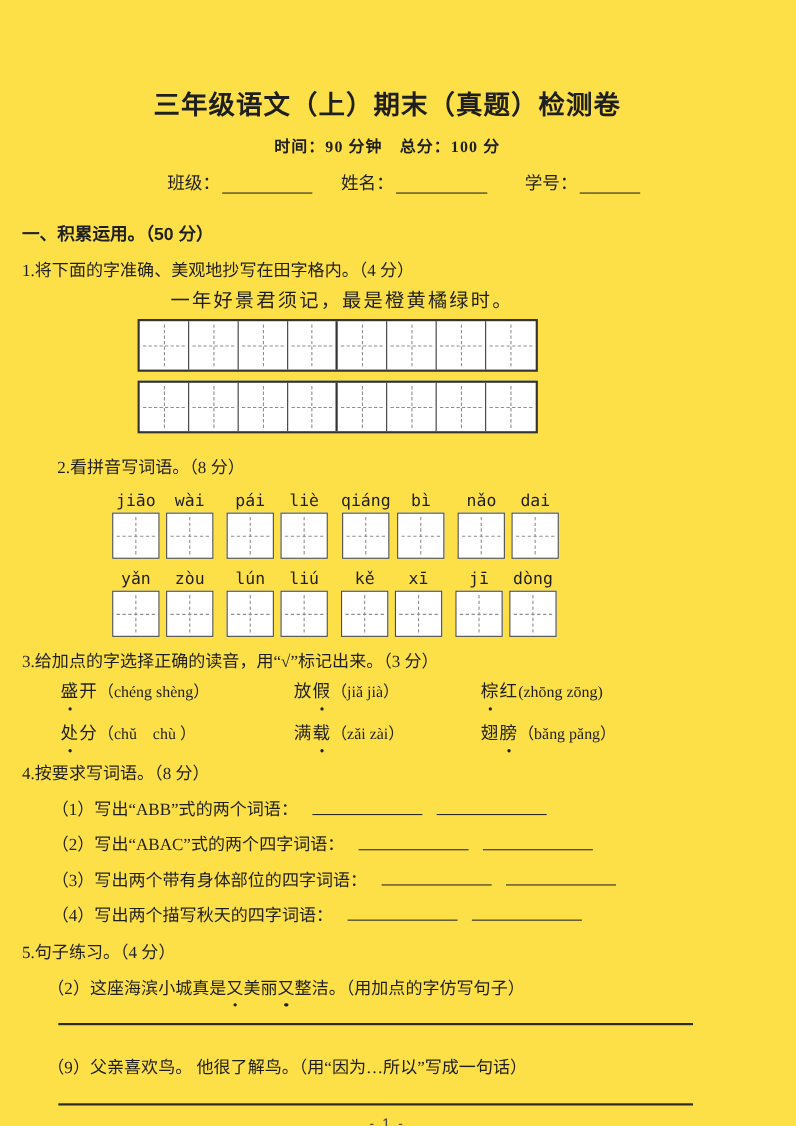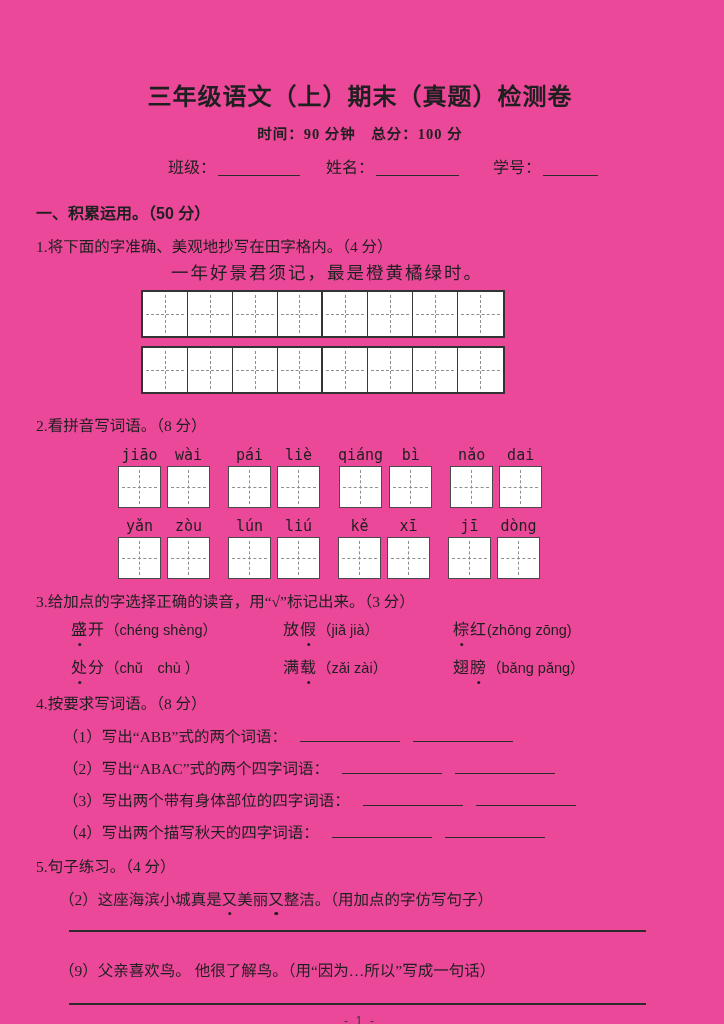--- a/index.html
+++ b/index.html
@@ -1,61 +1,61 @@
 <!DOCTYPE html>
 <html lang="zh-CN"><head>
 <meta charset="utf-8">
 <style>
   html,body{margin:0;padding:0;background:#d9d9d9;}
   .page{
-    width:724px;height:1024px;background:#ec4899;position:relative;
-    box-sizing:border-box;padding:82px 40px 0 36px;overflow:hidden;
+    width:724px;height:1024px;background:#fde047;position:relative;
+    box-sizing:border-box;padding:82px 40px 0 20px;overflow:hidden;
     font-family:"Liberation Serif","DejaVu Serif",serif;color:#1f1f1f;
   }
   .title{
     margin:0;text-align:center;font-family:"Liberation Sans","DejaVu Sans",sans-serif;
     font-weight:bold;font-size:24px;letter-spacing:1px;line-height:30px;
   }
   .subtitle{margin-top:12px;text-align:center;font-size:14.5px;font-weight:600;letter-spacing:1px;line-height:20px;}
   .info-row{margin:13px 0 0 132px;font-size:16px;display:flex;align-items:flex-end;line-height:22px;}
   .blank{display:inline-block;height:13px;border-bottom:1.5px solid #2b2b2b;}
   .info-row .b1{width:82px;margin:0 26px 3px 2px;}
   .info-row .b2{width:83px;margin:0 34px 3px 2px;}
   .info-row .b3{width:55px;margin:0 0 3px 2px;}
   .sec-heading{
     margin-top:24px;font-family:"Liberation Sans","DejaVu Sans",sans-serif;
     font-weight:bold;font-size:16px;line-height:22px;
   }
   .q-text{margin-top:11px;font-size:15.5px;line-height:22px;}
-  .q-text.q2{margin-top:21px;}
+  .q-text.q2{margin-top:21px;margin-left:32px;}
   .q-text.q3{margin-top:12px;}
   .q-text.q4{margin-top:13px;}
   .q-text.q5{margin-top:13px;}
   .copy-sentence{margin:3px 0 0 135px;font-size:17.5px;letter-spacing:2px;line-height:24px;}
   
   .tian-grid{margin:5px 0 0 105px;}
   .tian-grid-row{display:flex;border:2px solid #333;width:fit-content;background:#fff;margin-bottom:8px;}
   .tian-cell{width:45px;height:44px;border-right:1px solid #3a3a3a;position:relative;box-sizing:border-box;}
   .tian-cell:nth-child(4){border-right:2px solid #333;}
   .tian-cell:last-child{border-right:none;}
   .cross::before{content:"";position:absolute;top:3px;bottom:3px;left:50%;margin-left:-0.5px;border-left:1px dashed #8f8f8f;}
   .cross::after{content:"";position:absolute;left:3px;right:3px;top:50%;margin-top:-0.5px;border-top:1px dashed #8f8f8f;}
   
-  .pinyin-row{display:flex;gap:18px;margin:9px 0 0 82px;}
+  .pinyin-row{display:flex;gap:12px;margin:9px 0 0 82px;}
   .pinyin-group{display:flex;gap:6px;}
   .pinyin-col{display:flex;flex-direction:column;align-items:center;}
   .pinyin-label{font-family:"DejaVu Sans Mono",monospace;font-size:15px;line-height:18px;margin-bottom:2px;white-space:nowrap;}
   .pinyin-box{width:43px;height:42px;border:1.5px solid #4a4a4a;position:relative;box-sizing:border-box;background:#fff;}
   
   .q3-row{display:flex;margin:14px 0 0 35px;font-size:16px;line-height:24px;}
   .q3-row.first{margin-top:5px;}
   .q3-item:nth-child(1){width:212px;}
   .q3-item:nth-child(2){width:170px;}
   .q3-word{letter-spacing:1px;}
-  .q3-reading{font-family:Liberation Sans, sans-serif;font-size:14.5px;}
+  .q3-reading{font-family:Liberation Serif, serif;font-size:14.5px;}
   .dot{position:relative;display:inline-block;}
   .dot::after{content:"";position:absolute;left:50%;bottom:-4px;transform:translateX(-50%);width:3.5px;height:3.5px;border-radius:50%;background:#1f1f1f;}
   
   .q4-item{margin:11px 0 0 27px;font-size:15.5px;line-height:21px;}
   .q4-blank{width:100px;margin-left:13px;height:12px;}
   
   .q5-item{margin:11px 0 0 23px;font-size:15.5px;line-height:22px;}
   .q5-item.i2{margin-top:28px;}
   .answer-line{height:0;border-bottom:2px solid #2b2b2b;width:577px;margin:19px 0 0 33px;}
   .answer-line.l2{margin-top:21px;}

